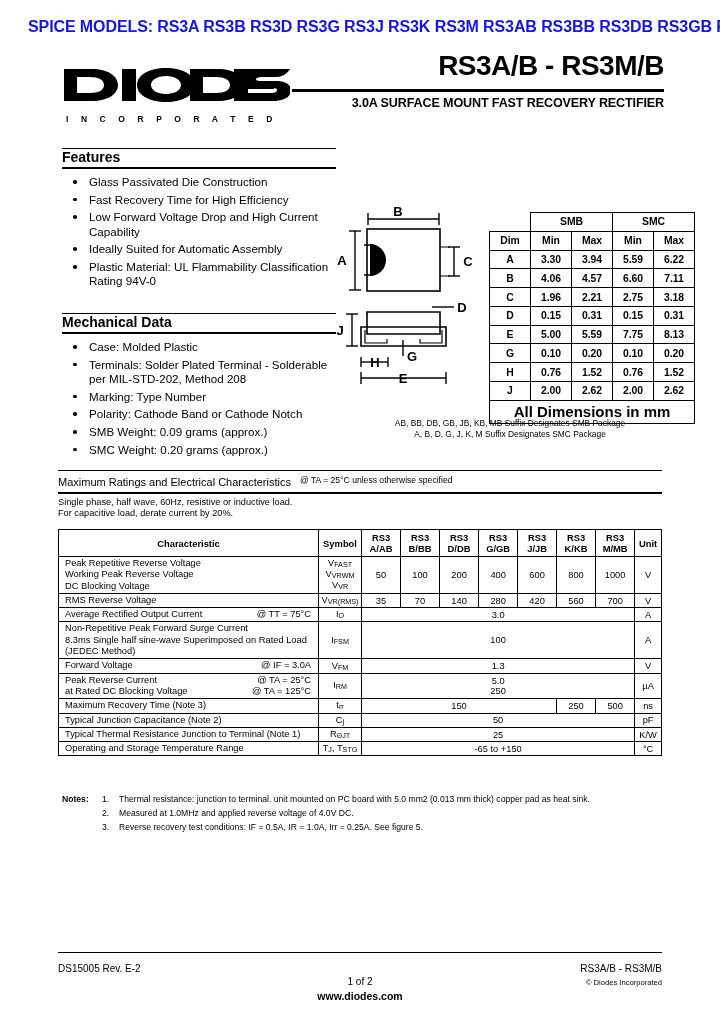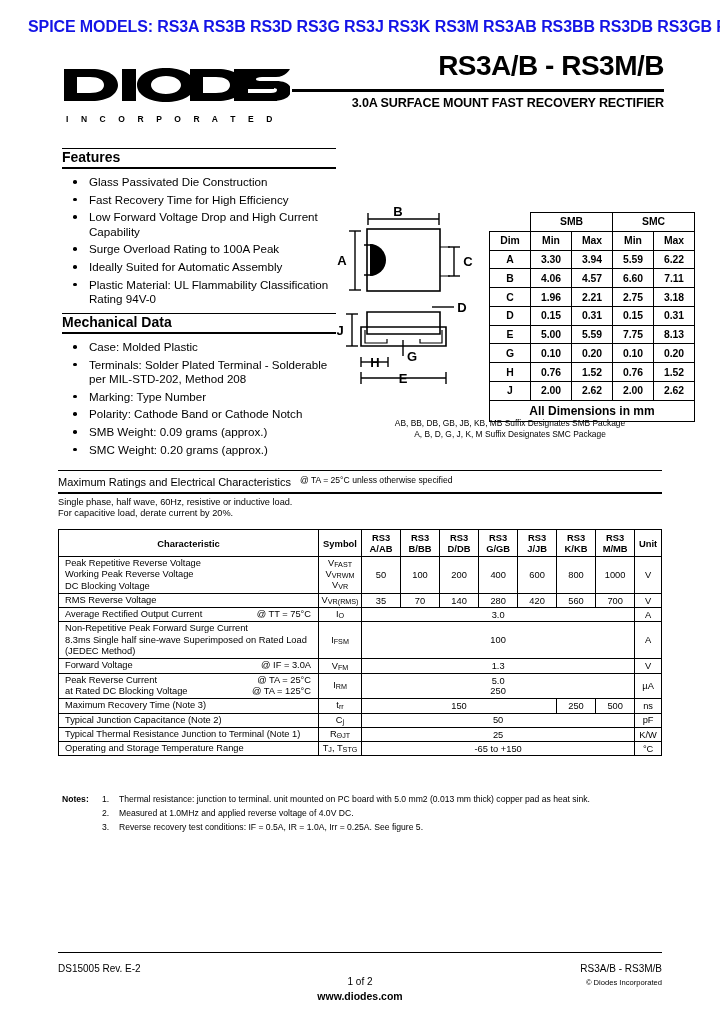--- a/index.html
+++ b/index.html
@@ -51,21 +51,21 @@
   
   .dimtable {
     position:absolute; left:489px; top:212px;
     border-collapse:collapse; font-size:10.4px; background:#fff;
   }
   .dimtable td, .dimtable th {
     border:1px solid #000; text-align:center; padding:1.4px 0;
     font-weight:bold; width:40px; height:15px;
   }
   .dimtable .hdr-blank { border-top:none; border-left:none; }
-  .dimtable .alldim { font-size:12px; font-weight:bold; padding:2.5px 0; }
+  .dimtable .alldim { font-size:15px; font-weight:bold; padding:2.5px 0; }
 
   
   .pkg { position:absolute; left:332px; top:206px; }
   .pkgnote {
     position:absolute; left:340px; top:418px; width:340px;
     text-align:center; font-size:8.4px; line-height:11px;
   }
 
   
   .mr-head { position:absolute; left:58px; top:470px; width:604px; }
@@ -132,21 +132,20 @@
   </div>
 
   <div class="sec" style="left:62px; top:148px; width:274px;">
     <div class="sec-rule-top"></div>
     <div class="sec-title">Features</div>
     <div class="sec-rule-bot"></div>
     <ul class="bullets">
       <li>Glass Passivated Die Construction</li>
       <li>Fast Recovery Time for High Efficiency</li>
       <li>Low Forward Voltage Drop and High Current Capability</li>
-      <li>Surge Overload Rating to 100A Peak</li>
       <li>Ideally Suited for Automatic Assembly</li>
       <li>Plastic Material: UL Flammability Classification Rating 94V-0</li>
     </ul>
   </div>
 
   <div class="sec" style="left:62px; top:313px; width:274px;">
     <div class="sec-rule-top"></div>
     <div class="sec-title">Mechanical Data</div>
     <div class="sec-rule-bot"></div>
     <ul class="bullets">

